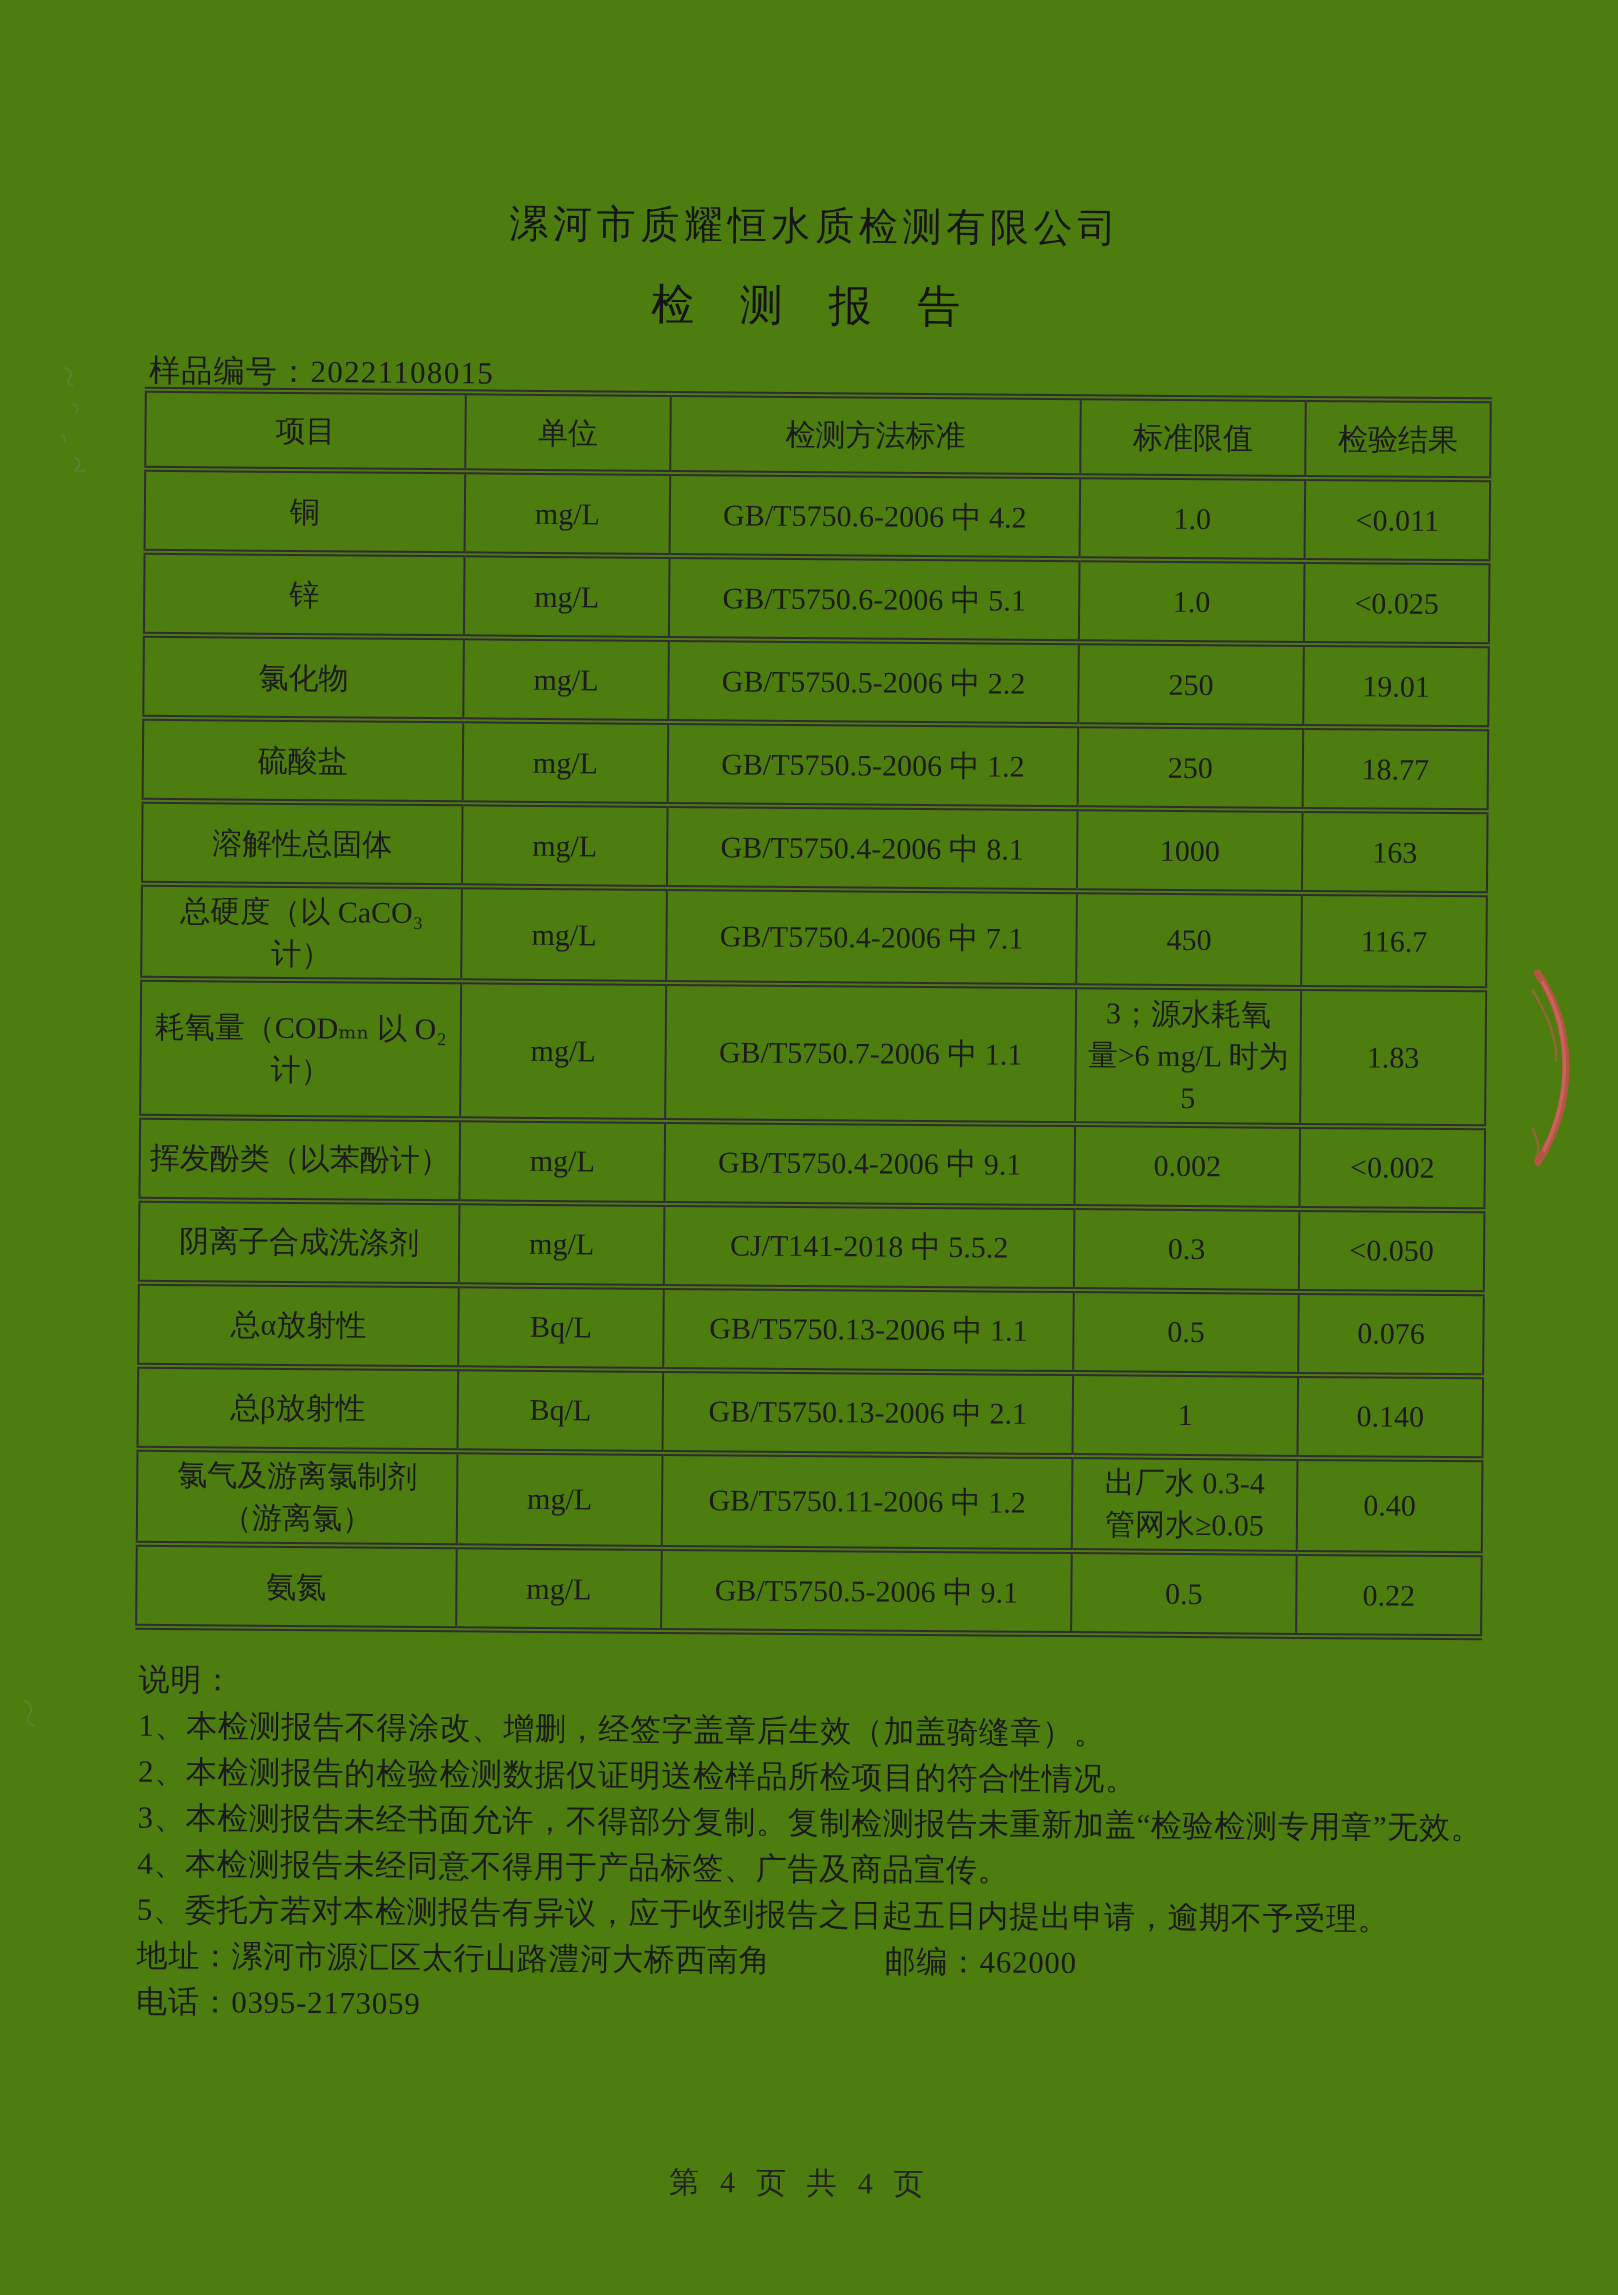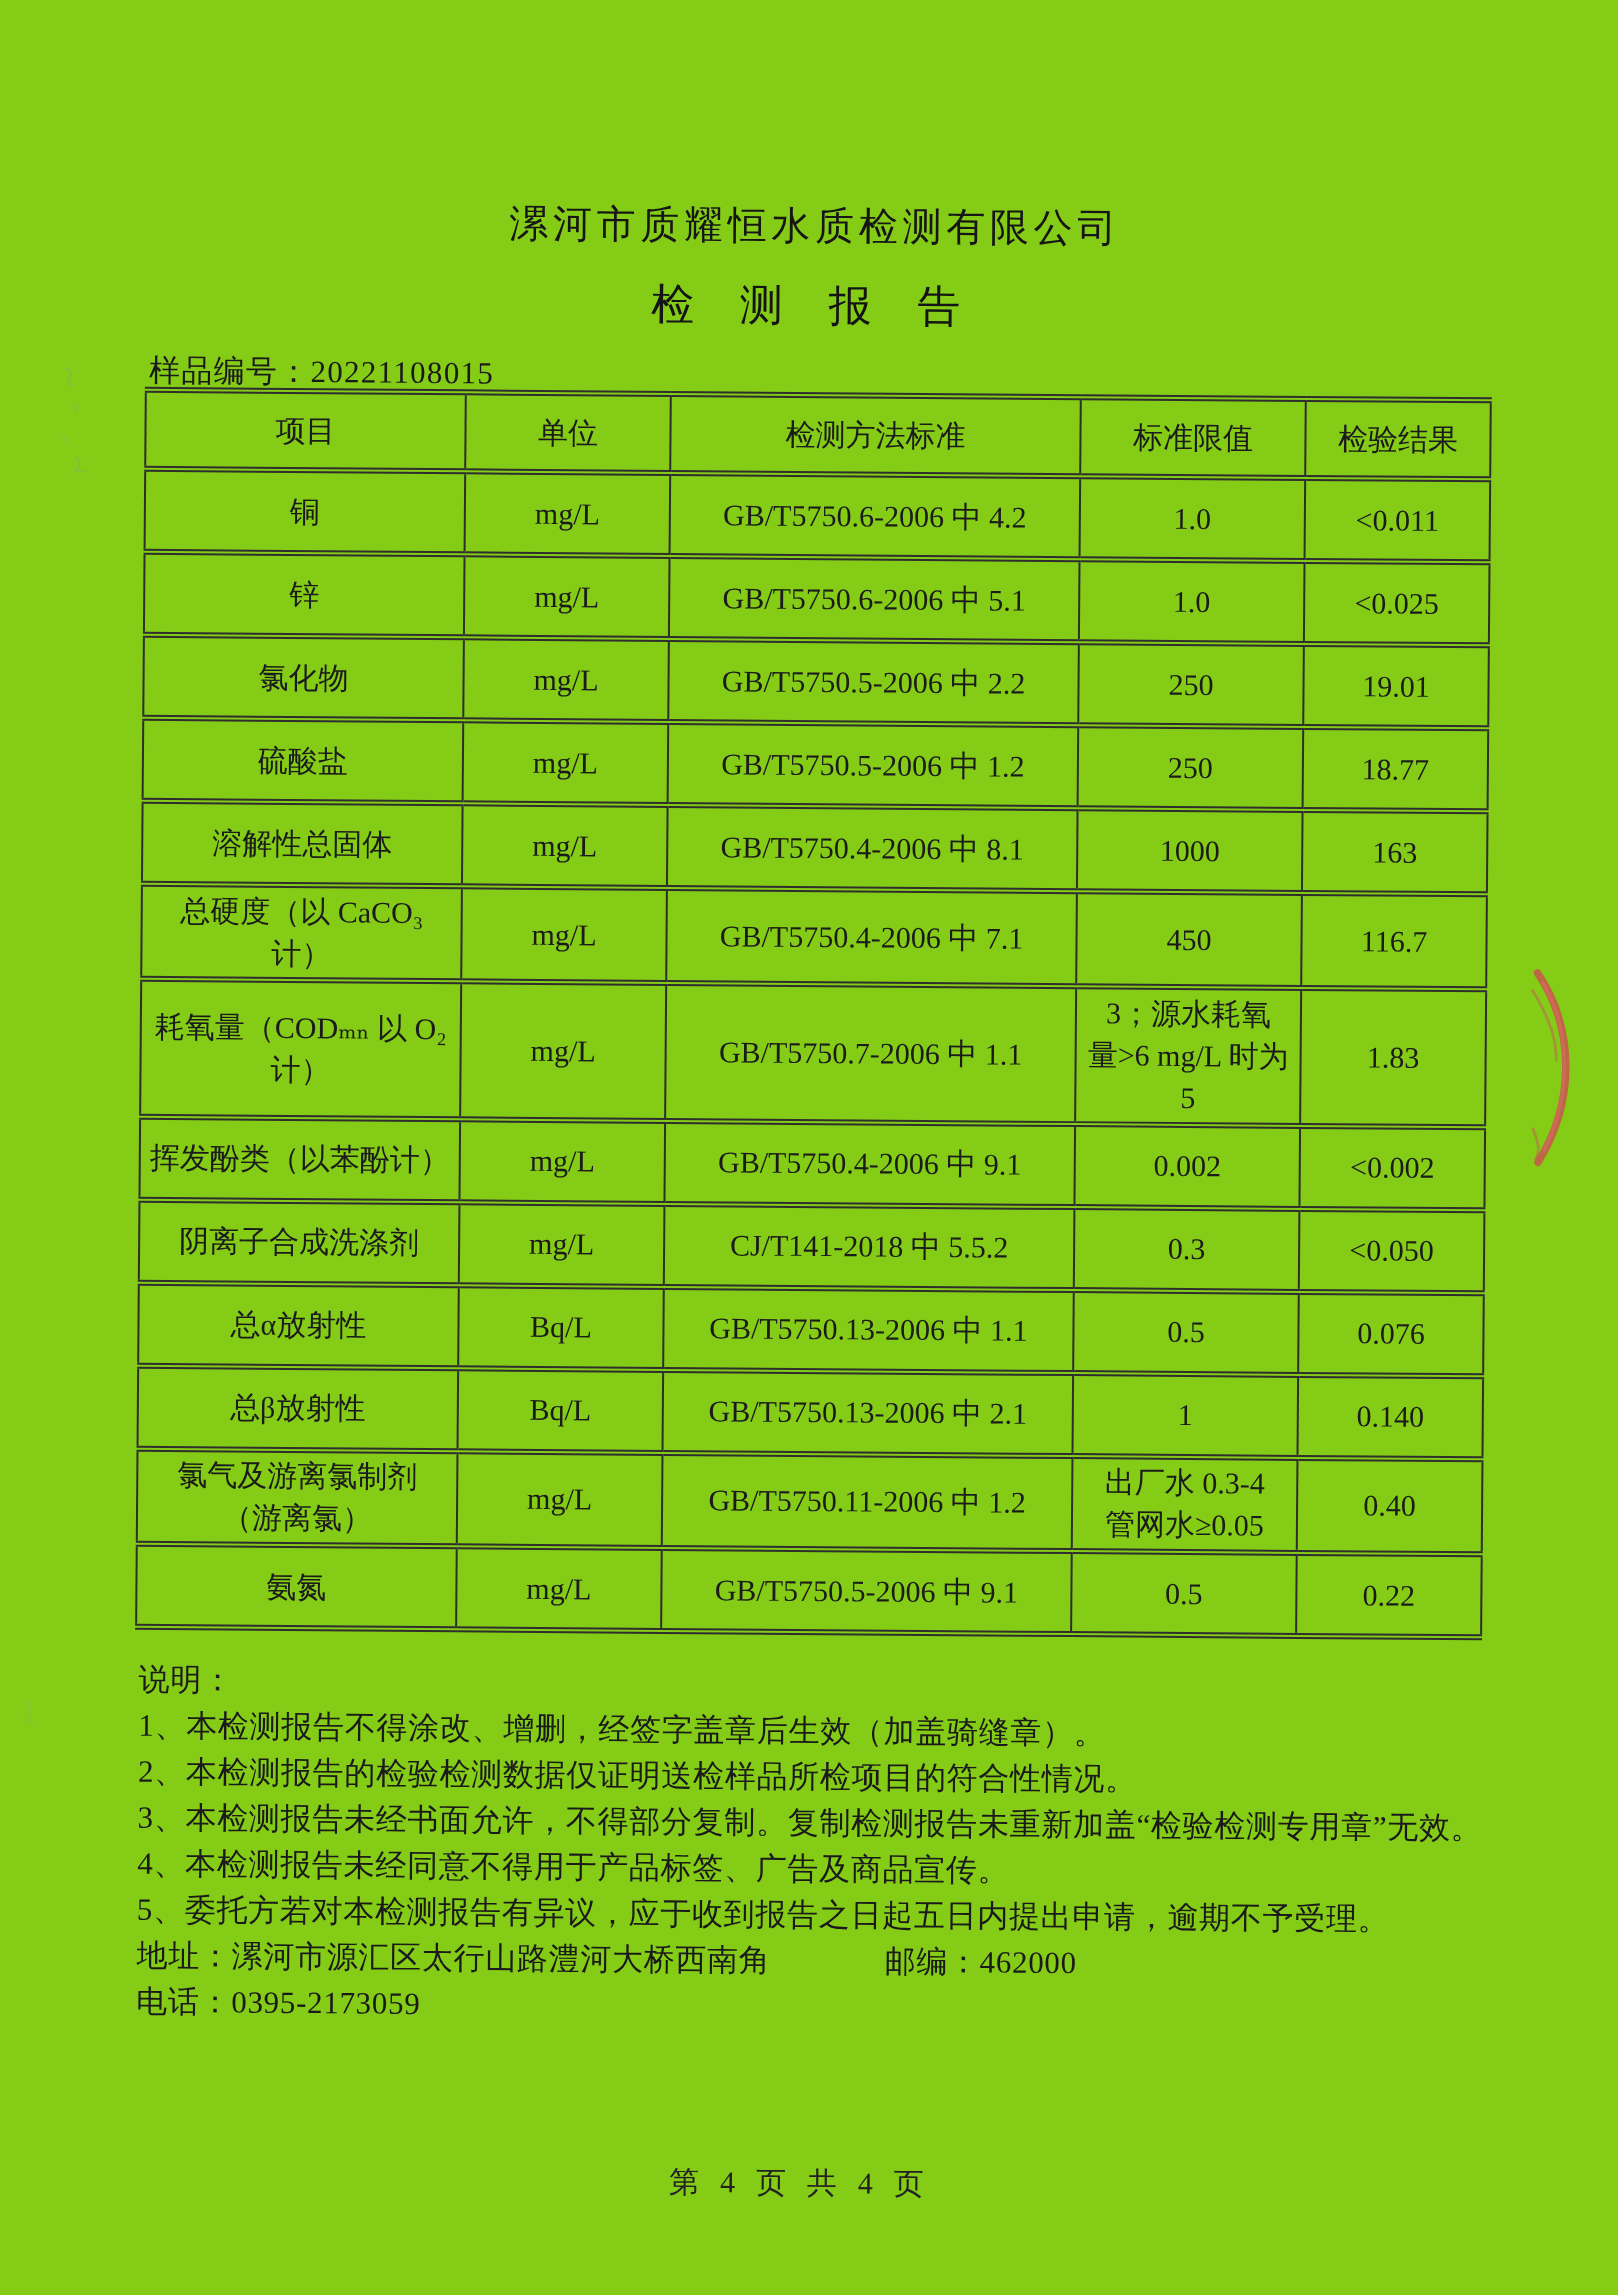--- a/index.html
+++ b/index.html
@@ -3,21 +3,21 @@
 <meta charset="utf-8">
 <style>
   html,body{margin:0;padding:0;}
   body{
     width:1618px;height:2295px;
     background:#f3f3f1;
     font-family:"Liberation Serif","DejaVu Serif",serif;
   }
   .page{
     position:relative;width:1618px;height:2295px;overflow:hidden;
-    background:#84cc16;color:#1c1c1c;
+    background:#4d7c0f;color:#1c1c1c;
   }
   .skew{position:absolute;inset:0;transform:rotate(0.45deg);transform-origin:806px 1008px;}
 
   .company{
     position:absolute;top:199px;left:0;width:1618px;text-align:center;
     font-size:39px;letter-spacing:4.7px;white-space:nowrap;color:#161616;
   }
   .report-title{
     position:absolute;top:277px;left:0;width:1618px;text-align:center;
     font-size:43px;letter-spacing:17.5px;white-space:nowrap;color:#141414;

